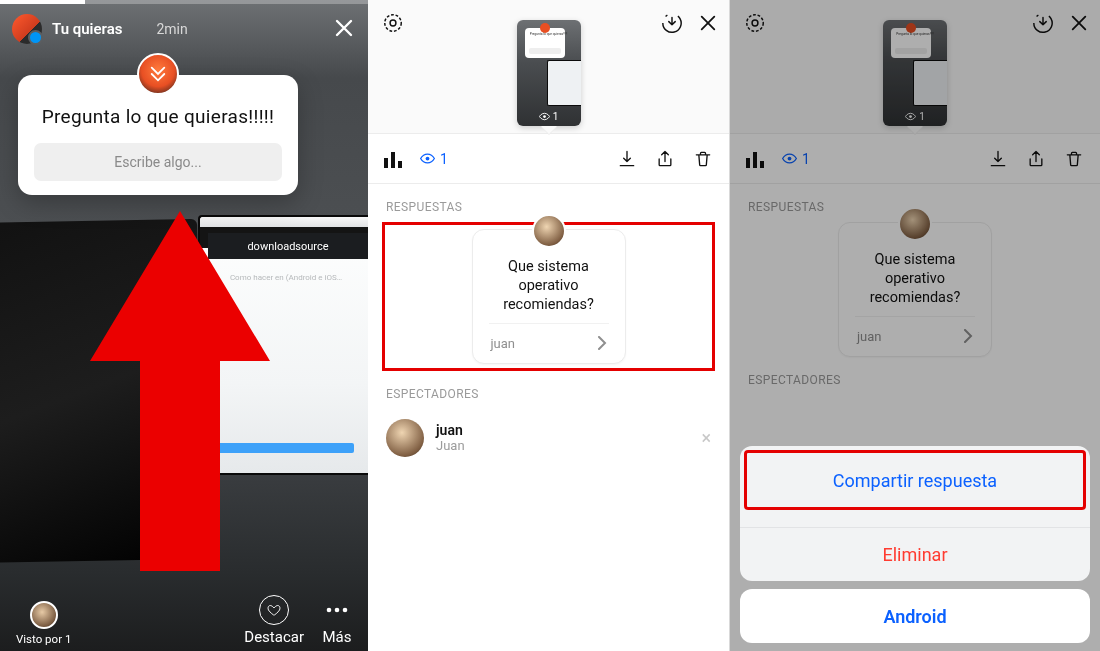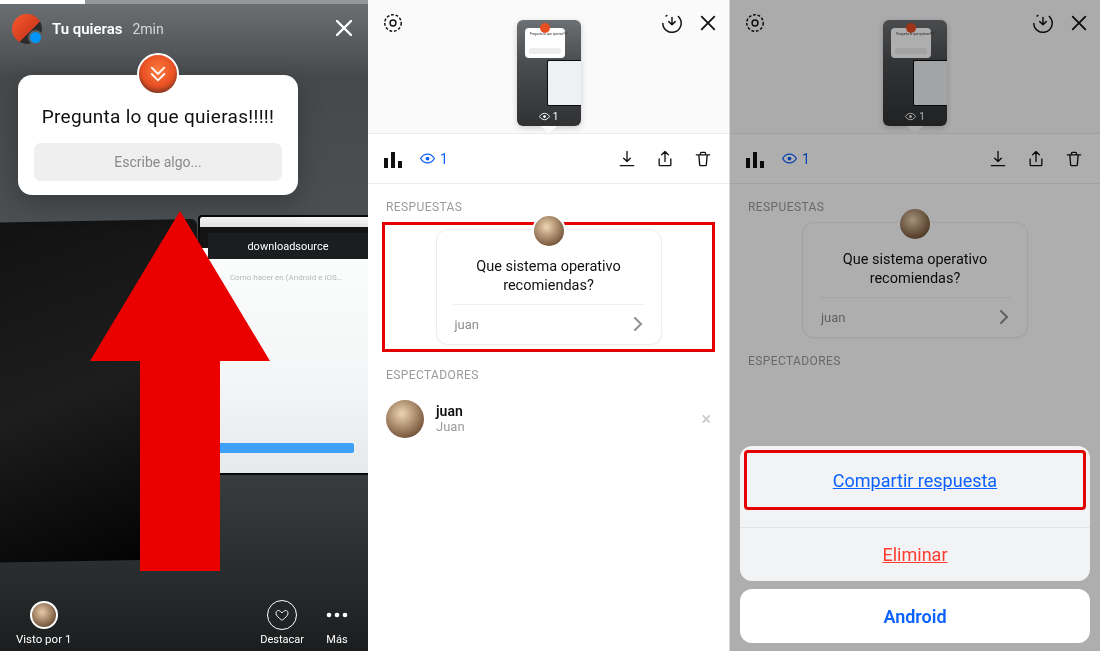--- a/index.html
+++ b/index.html
@@ -7,42 +7,42 @@
   .app{display:flex;width:1100px;height:651px;overflow:hidden;}
   .pane{position:relative;height:651px;flex:0 0 auto;}
   
   .p1{width:368px;background:linear-gradient(180deg,#6e7174 0%,#46494c 12%,#4c4f52 35%,#4d5054 55%,#292c2e 88%,#1c1d1e 100%);}
   .p1 .topprogress{position:absolute;top:0;left:0;right:0;height:4px;background:rgba(255,255,255,.28);}
   .p1 .topprogress .fill{height:100%;width:23%;background:#fff;}
   .p1 .header{position:absolute;top:14px;left:12px;right:12px;display:flex;align-items:center;gap:10px;color:#fff;}
   .avatar-brand{width:30px;height:30px;border-radius:50%;background:linear-gradient(135deg,#ff5a2e 0%,#cf3c1e 60%,#2b2b2b 60%);position:relative;}
   .avatar-brand:after{content:"";position:absolute;right:-1px;bottom:-1px;width:11px;height:11px;border-radius:50%;background:#0095f6;border:2px solid #5b5e61;}
   .p1 .title{font-size:15px;font-weight:600;}
-  .p1 .time{font-size:14px;color:#d8d8d8;font-weight:400;}
+  .p1 .time{font-size:14px;color:#d8d8d8;font-weight:400;margin-left:24px;}
   .p1 .close{position:absolute;top:14px;right:10px;width:28px;height:28px;display:flex;align-items:center;justify-content:center;color:#fff;}
   .x-icon svg{display:block;}
   .question-card{position:absolute;top:75px;left:18px;width:280px;background:#fff;border-radius:14px;padding:30px 16px 14px 16px;box-shadow:0 8px 24px rgba(0,0,0,.25);}
   .question-card .badge{position:absolute;top:-22px;left:50%;transform:translateX(-50%);width:42px;height:42px;border-radius:50%;background:radial-gradient(circle at 50% 40%,#ff7b3d 0%,#e84f23 55%,#1e1e1e 100%);border:2px solid #fff;display:flex;align-items:center;justify-content:center;color:#fff;}
   .question-card .qtext{text-align:center;color:#111;font-size:19px;line-height:1.25;font-weight:400;letter-spacing:.3px;}
   .question-card .input{margin-top:14px;height:38px;border-radius:7px;background:#efefef;color:#8a8a8a;display:flex;align-items:center;justify-content:center;font-size:14px;}
   
   .laptop{position:absolute;left:-30px;bottom:90px;width:230px;height:340px;background:linear-gradient(160deg,#111 0%,#1d1d1d 50%,#000 100%);border-radius:6px;transform:rotate(-1deg);}
   .monitor{position:absolute;right:0;top:215px;width:170px;height:260px;background:linear-gradient(180deg,#f8f8f8 0%,#e0e2e4 4%,#141414 4%,#141414 12%,#fcfdfd 12%,#f3f5f6 65%,#e6e9eb 100%);border:2px solid #0a0a0a;border-right:none;border-radius:4px 0 0 4px;}
   .monitor .banner{position:absolute;top:16px;left:8px;right:0;height:26px;background:#1b1d20;color:#fff;font-size:11px;display:flex;align-items:center;justify-content:center;overflow:hidden;}
   .monitor .subtitle{position:absolute;top:56px;left:10px;right:6px;color:#b6b9bb;font-size:8px;text-align:center;line-height:1.35;}
   .monitor .bluebar{position:absolute;bottom:20px;left:12px;right:14px;height:10px;background:#3da1f9;border-radius:2px;}
   
   .arrow{position:absolute;left:80px;bottom:80px;width:200px;height:360px;}
   
   .p1 .bottom{position:absolute;left:0;right:0;bottom:3px;display:flex;align-items:flex-end;justify-content:space-between;padding:0 16px 2px 16px;color:#fff;}
   .p1 .viewed{display:flex;flex-direction:column;align-items:center;gap:3px;}
   .viewer-avatar{width:28px;height:28px;border-radius:50%;background:radial-gradient(circle at 42% 38%,#e7caa6 0%,#795a40 70%,#2e241d 100%);border:2px solid #fff;}
   .p1 .viewed span{font-size:11.5px;}
   .p1 .actions{display:flex;gap:18px;}
-  .p1 .action{display:flex;flex-direction:column;align-items:center;gap:3px;font-size:11px;}
+  .p1 .action{display:flex;flex-direction:column;align-items:center;gap:3px;font-size:15px;}
   .circ{width:30px;height:30px;border-radius:50%;border:1.6px solid #fff;display:flex;align-items:center;justify-content:center;}
   
   .sheet{background:#fff;position:relative;}
   .p2{width:362px;border-right:1px solid #d9d9d9;}
   .p3{width:370px;}
   .sheet .top{height:134px;background:#fafafa;border-bottom:1px solid #ececec;display:flex;align-items:flex-start;justify-content:center;padding-top:20px;position:relative;}
   .sheet .top .gear{position:absolute;top:12px;left:14px;color:#111;}
   .sheet .top .right-ctrls{position:absolute;top:12px;right:12px;display:flex;gap:16px;align-items:center;color:#111;}
   .thumb{width:64px;height:106px;border-radius:6px;background:linear-gradient(180deg,#6d7073 0%,#4a4d50 40%,#2f3133 100%);position:relative;box-shadow:0 2px 6px rgba(0,0,0,.18);overflow:hidden;}
   .thumb .mini{position:absolute;top:8px;left:8px;width:40px;height:30px;background:#fff;border-radius:4px;}
@@ -54,38 +54,38 @@
   .thumb-pointer{width:0;height:0;border-left:8px solid transparent;border-right:8px solid transparent;border-top:8px solid #fafafa;position:absolute;bottom:-8px;left:50%;transform:translateX(-50%);filter:drop-shadow(0 1px 0 #ececec);}
   .toolbar{height:50px;display:flex;align-items:center;justify-content:space-between;padding:0 16px;border-bottom:1px solid #ececec;color:#111;}
   .toolbar .lgrp,.toolbar .rgrp{display:flex;align-items:center;gap:18px;}
   .toolbar .visitors{color:#0b61ff;font-size:14px;display:flex;align-items:center;gap:5px;}
   .toolbar .bar-icon{display:flex;gap:3px;align-items:flex-end;height:18px;}
   .toolbar .bar-icon span{width:4px;background:#111;display:block;}
   .toolbar .bar-icon span:nth-child(1){height:10px}
   .toolbar .bar-icon span:nth-child(2){height:16px}
   .toolbar .bar-icon span:nth-child(3){height:7px}
   .section-label{padding:16px 30px 8px 18px;color:#9a9a9a;font-size:12px;letter-spacing:.4px;text-transform:uppercase;}
-  .answer-card{margin:0 auto;width:226px;border:1px solid #ececec;border-radius:12px;background:#fff;box-shadow:0 1px 2px rgba(0,0,0,.04);position:relative;padding:28px 16px 0 16px;}
+  .answer-card{margin:0 auto;width:154px;border:1px solid #ececec;border-radius:12px;background:#fff;box-shadow:0 1px 2px rgba(0,0,0,.04);position:relative;padding:28px 16px 0 16px;}
   .answer-card .av{position:absolute;top:-16px;left:50%;transform:translateX(-50%);width:34px;height:34px;border-radius:50%;background:radial-gradient(circle at 42% 36%,#efd5b2 0%,#7f5e42 70%,#2c2219 100%);border:2px solid #fff;}
   .answer-card .atxt{text-align:center;font-size:14.5px;color:#111;line-height:1.3;}
   .answer-card .arow{display:flex;align-items:center;justify-content:space-between;padding:12px 2px 12px 2px;margin-top:8px;border-top:1px solid #f1f1f1;color:#8f8f8f;font-size:13px;}
   .chev svg{display:block}
   .redbox{border:3px solid #e40000;padding:4px;}
   .viewer-row{display:flex;align-items:center;gap:12px;padding:10px 18px;}
   .viewer-row .av2{width:38px;height:38px;border-radius:50%;background:radial-gradient(circle at 42% 36%,#efd5b2 0%,#7f5e42 70%,#2c2219 100%);} 
   .viewer-row .names{display:flex;flex-direction:column;}
   .viewer-row .u{font-size:14px;font-weight:600;color:#111;}
   .viewer-row .n{font-size:13px;color:#9c9c9c;}
   .viewer-row .rm{margin-left:auto;color:#c8c8c8;font-size:18px;}
   
   .dim{position:absolute;inset:0;background:rgba(0,0,0,.28);}
   .dim-slight{position:absolute;inset:0;background:rgba(0,0,0,.05);} 
   .actionsheet{position:absolute;left:10px;right:10px;bottom:8px;}
   .as-group{background:#f2f3f4;border-radius:12px;overflow:hidden;margin-bottom:8px;}
-  .as-item{height:54px;display:flex;align-items:center;justify-content:center;font-size:18px;color:#0b61ff;border-top:1px solid #e2e3e5;text-decoration:underline;}
+  .as-item{height:54px;display:flex;align-items:center;justify-content:center;font-size:18px;color:#0b61ff;border-top:1px solid #e2e3e5;}
   .as-item:first-child{border-top:none;}
   .as-item.destructive{color:#ff3b30;margin-top:17px;}
   .as-cancel{background:#ffffff;border-radius:12px;height:54px;display:flex;align-items:center;justify-content:center;font-size:18px;font-weight:600;color:#0b61ff;}
   .as-redbox{border:3px solid #e40000;margin:4px;border-radius:4px;}
   
   .ico{display:inline-flex;align-items:center;justify-content:center;}
 </style>
 </head>
 <body>
 

